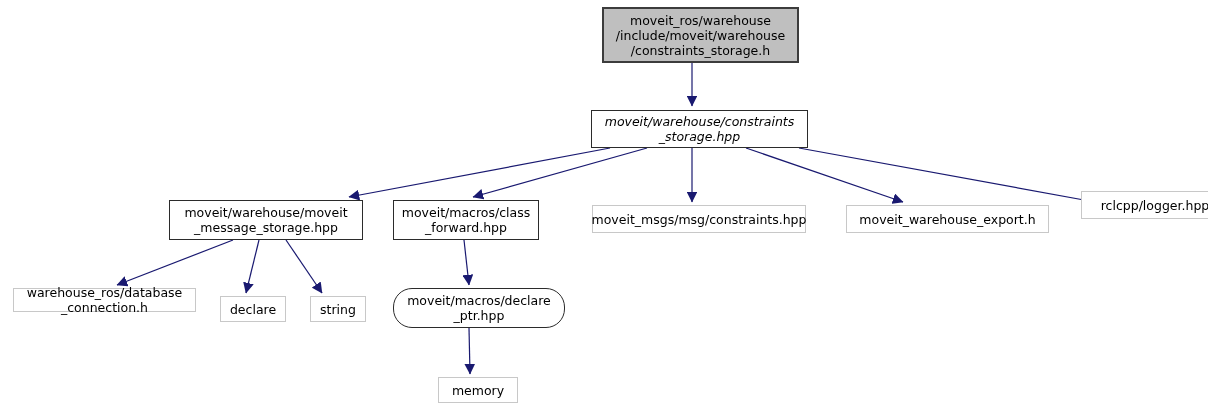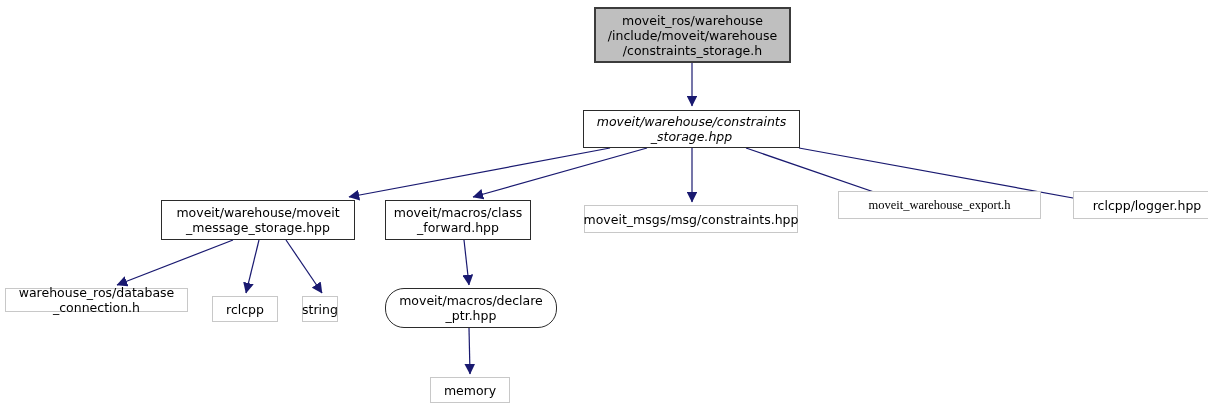--- a/index.html
+++ b/index.html
@@ -5,36 +5,36 @@
   html,body{margin:0;padding:0;background:#ffffff;}
   .canvas{
     position:relative;width:1208px;height:409px;background:#ffffff;
     font-family:"DejaVu Sans","Liberation Sans",sans-serif;overflow:hidden;
   }
   svg.edges{position:absolute;left:0;top:0;z-index:1;}
   .node{
     position:absolute;z-index:2;box-sizing:border-box;
     display:flex;align-items:center;justify-content:center;
     text-align:center;font-size:12.5px;line-height:15px;color:#000;
-    white-space:pre-line;background:#ffffff;padding:1px 1px;
+    white-space:pre-line;background:#ffffff;padding:1px 1px;margin-left:8px;
   }
   .kind-current{background:#bfbfbf;border:2px solid #3c3c3c;}
   .kind-linked{border:1.5px solid #2b2b2b;}
   .kind-plain{border:1.4px solid #c8c8c8;}
   
   .n-root       {left:594px;top:7px;   width:197px;height:56px;}
   .n-hub        {left:583px;top:110px; width:217px;height:38px;font-style:italic;}
   .n-msgstore   {left:161px;top:200px; width:194px;height:40px;}
   .n-classfwd   {left:385px;top:200px; width:146px;height:40px;}
   .n-constraints{left:584px;top:205px; width:214px;height:28px;}
-  .n-export     {left:838px;top:191px; width:203px;height:28px;font-family:Liberation Serif, serif;}
+  .n-export     {left:838px;top:205px; width:203px;height:28px;}
   .n-logger     {left:1073px;top:191px;width:148px;height:28px;}
   .n-dbconn     {left:5px;  top:288px; width:183px;height:24px;}
   .n-vector     {left:212px;top:296px; width:66px; height:26px;}
-  .n-string     {left:302px;top:296px; width:36px; height:26px;}
+  .n-string     {left:302px;top:296px; width:56px; height:26px;}
   .n-declareptr {left:385px;top:288px; width:172px;height:40px;border-radius:19px;}
   .n-memory     {left:430px;top:377px; width:80px; height:26px;text-align:right;}
 </style>
 </head>
 <body>
 
 <div class="canvas">
 
   <svg class="edges" width="1208" height="409">
     <defs>
@@ -70,21 +70,21 @@
 
   <div class="node kind-plain n-constraints">moveit_msgs/msg/constraints.hpp</div>
 
   <div class="node kind-plain n-export">moveit_warehouse_export.h</div>
 
   <div class="node kind-plain n-logger">rclcpp/logger.hpp</div>
 
   <div class="node kind-plain n-dbconn">warehouse_ros/database
 _connection.h</div>
 
-  <div class="node kind-plain n-vector">rclcpp</div>
+  <div class="node kind-plain n-vector">declare</div>
 
   <div class="node kind-plain n-string">string</div>
 
   <div class="node kind-linked n-declareptr">moveit/macros/declare
 _ptr.hpp</div>
 
   <div class="node kind-plain n-memory">memory</div>
 
 </div>
 

